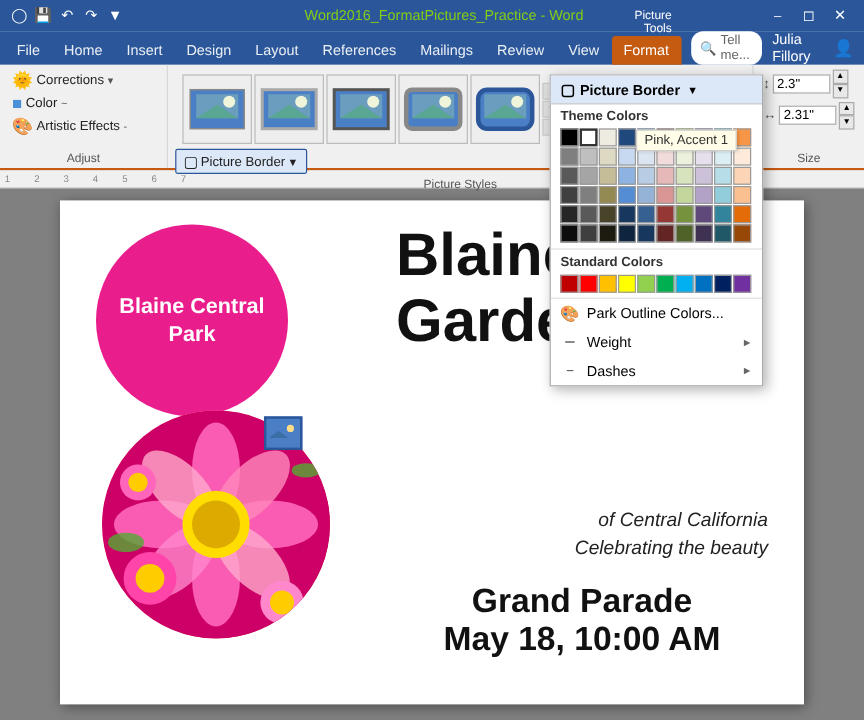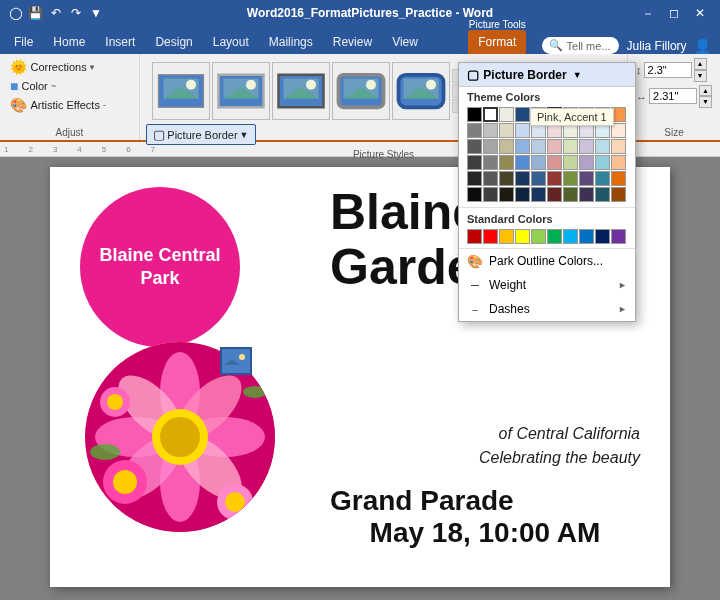--- a/index.html
+++ b/index.html
@@ -7,21 +7,21 @@
 
     .top-bar {
       display: flex;
       background: #2b579a;
       height: 26px;
       align-items: center;
       padding: 0 8px;
     }
     .quick-access { display: flex; gap: 4px; align-items: center; }
     .qa-btn { width: 16px; height: 16px; display: flex; align-items: center; justify-content: center; color: white; font-size: 12px; cursor: pointer; }
-    .app-title { color: #ffffff; font-size: 12px; flex: 1; text-align: center; font-weight: bold; }
+    .app-title { color: #84cc16; font-size: 12px; flex: 1; text-align: center; }
     .window-controls { display: flex; gap: 2px; }
     .wc-btn { width: 24px; height: 18px; display: flex; align-items: center; justify-content: center; color: white; font-size: 12px; cursor: pointer; }
 
     .tabs-row {
       display: flex;
       background: #2b579a;
       height: 28px;
       align-items: flex-end;
       padding-left: 4px;
     }
@@ -168,21 +168,21 @@
 
     .right-section { flex: 1; padding-left: 10px; }
     .big-title {
       font-size: 50px; font-weight: 900; color: #111;
       line-height: 1.0; margin-bottom: 5px;
     }
     .italic-sub {
       font-style: italic; font-size: 16px; color: #222;
       text-align: right; margin-top: 130px; line-height: 1.5;
     }
-    .gp { font-size: 28px; font-weight: bold; color: #111; margin-top: 15px; }
+    .gp { font-size: 28px; font-weight: bold; color: #111; text-align: center; margin-top: 15px; }
     .gp-date { font-size: 28px; font-weight: bold; color: #111; text-align: center; }
 
     
     .pb-btn-active {
       background: #dce8f8 !important;
       border: 1px solid #2b579a !important;
     }
 
     .tell-me-box {
       display: flex; align-items: center; gap: 3px;
@@ -208,20 +208,21 @@
     <div class="wc-btn">✕</div>
   </div>
 </div>
 
 <div class="tabs-row">
   <div class="tab-item">File</div>
   <div class="tab-item">Home</div>
   <div class="tab-item">Insert</div>
   <div class="tab-item">Design</div>
   <div class="tab-item">Layout</div>
+  <div class="tab-item">References</div>
   <div class="tab-item">Mailings</div>
   <div class="tab-item">Review</div>
   <div class="tab-item">View</div>
   <div style="margin-left:auto; display:flex; align-items:flex-end;">
     <div style="display:flex; flex-direction:column; align-items:center;">
       <div class="pt-super-label">Picture Tools</div>
       <div class="tab-item pt-active">Format</div>
     </div>
   </div>
   <div style="display:flex; align-items:center; padding: 0 8px; gap:8px;">

